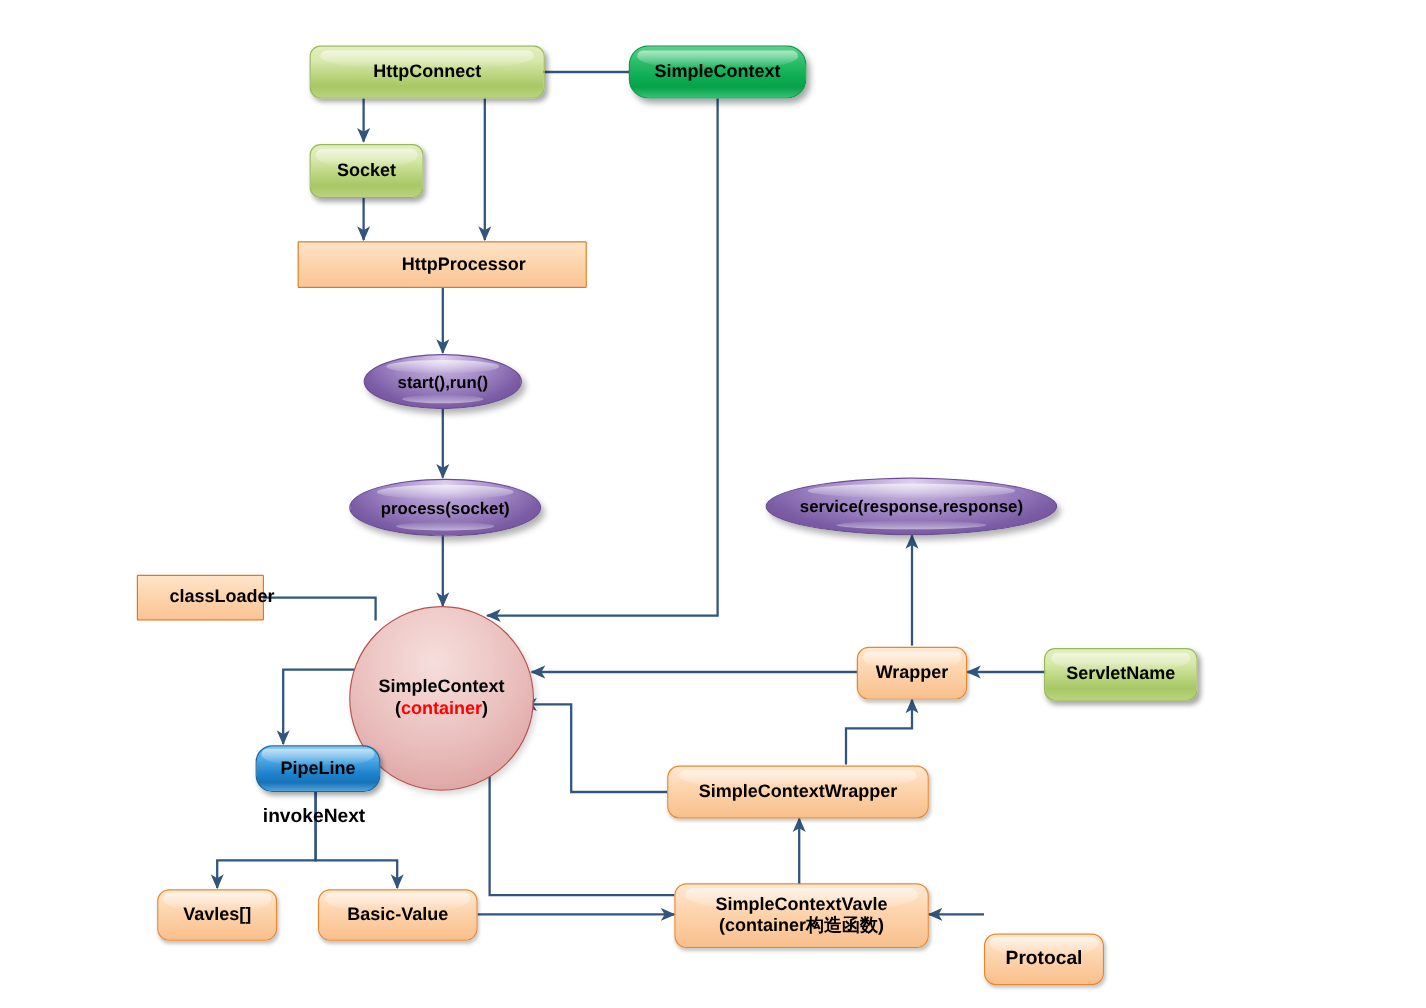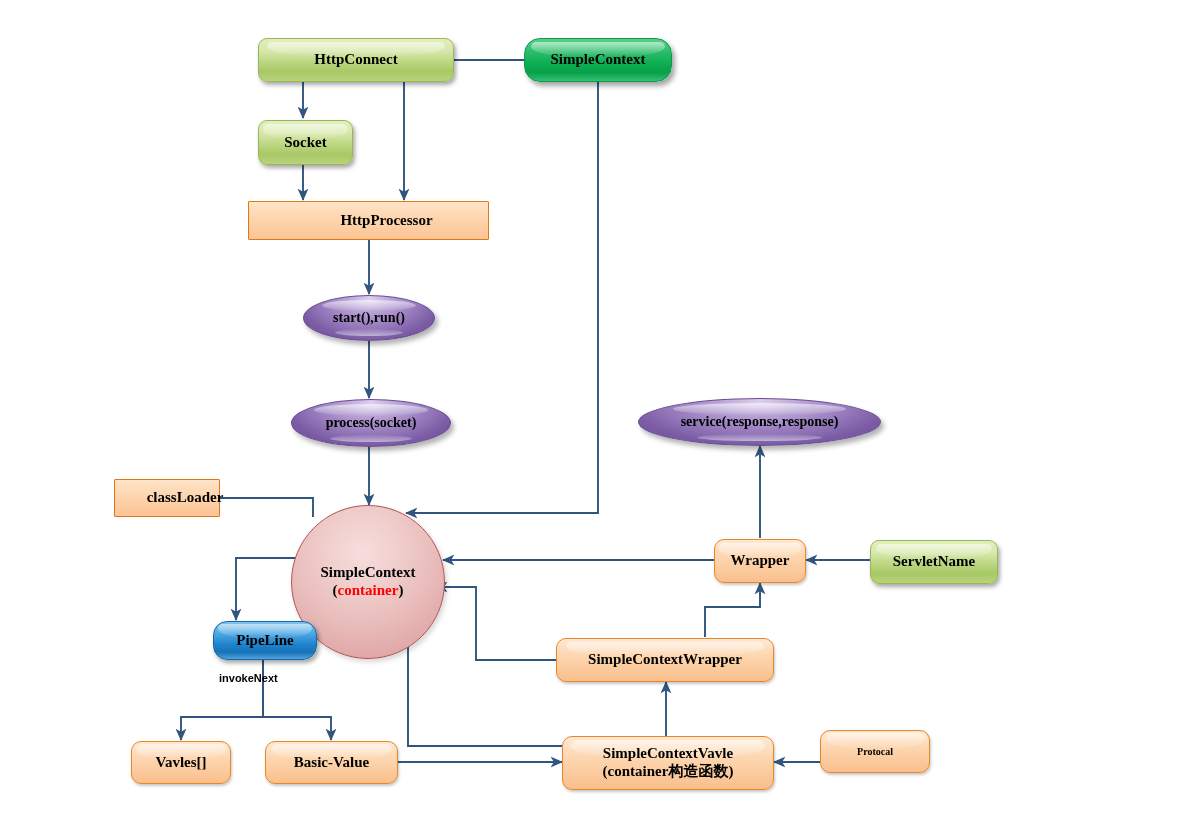--- a/index.html
+++ b/index.html
@@ -25,21 +25,20 @@
     position:absolute;
     box-sizing:border-box;
     display:flex;
     align-items:center;
     justify-content:center;
     text-align:center;
     font-weight:bold;
     color:#000000;
     line-height:1.18;
     z-index:3;
-    font-family:Liberation Serif, serif;
   }
 
   
   .n-green{
     background:linear-gradient(to bottom,#e2eec0 0%, #d7e8ab 28%, #bcd681 55%, #a8c866 78%, #b9d37c 100%);
     border:1px solid #9ab758;
     border-radius:9px;
     box-shadow:2px 3px 4px rgba(0,0,0,.34);
   }
   
@@ -221,41 +220,41 @@
       <span>SimpleContext</span><br>
       <span>(</span><span class="red">container</span><span>)</span>
     </span>
   </div>
 
   <div class="node n-blue" style="left:213px;top:621px;width:104px;height:39px;font-size:15px;">
     <span class="gloss"></span>
     <span class="lbl">PipeLine</span>
   </div>
 
-  <div class="free-label" style="left:219px;top:672px;font-size:11px;">invokeNext</div>
+  <div class="free-label" style="left:219px;top:672px;font-size:16px;">invokeNext</div>
 
   <div class="node n-orange" style="left:131px;top:741px;width:100px;height:43px;font-size:15px;">
     <span class="gloss"></span>
     <span class="lbl">Vavles[]</span>
   </div>
 
   <div class="node n-orange" style="left:265px;top:741px;width:133px;height:43px;font-size:15px;">
     <span class="gloss"></span>
     <span class="lbl">Basic-Value</span>
   </div>
 
   <div class="node n-orange" style="left:562px;top:736px;width:212px;height:54px;font-size:15px;">
     <span class="gloss"></span>
     <span class="lbl">
       <span>SimpleContextVavle</span><br>
       <span>(container构造函数)</span>
     </span>
   </div>
 
-  <div class="node n-orange" style="left:820px;top:730px;width:110px;height:43px;font-size:10px;">
+  <div class="node n-orange" style="left:820px;top:778px;width:100px;height:43px;font-size:16px;">
     <span class="gloss"></span>
     <span class="lbl">Protocal</span>
   </div>
 
   <div class="node n-orange" style="left:556px;top:638px;width:218px;height:44px;font-size:15px;">
     <span class="gloss"></span>
     <span class="lbl">SimpleContextWrapper</span>
   </div>
 
   <div class="node n-orange" style="left:714px;top:539px;width:92px;height:44px;font-size:15px;align-items:center;">

